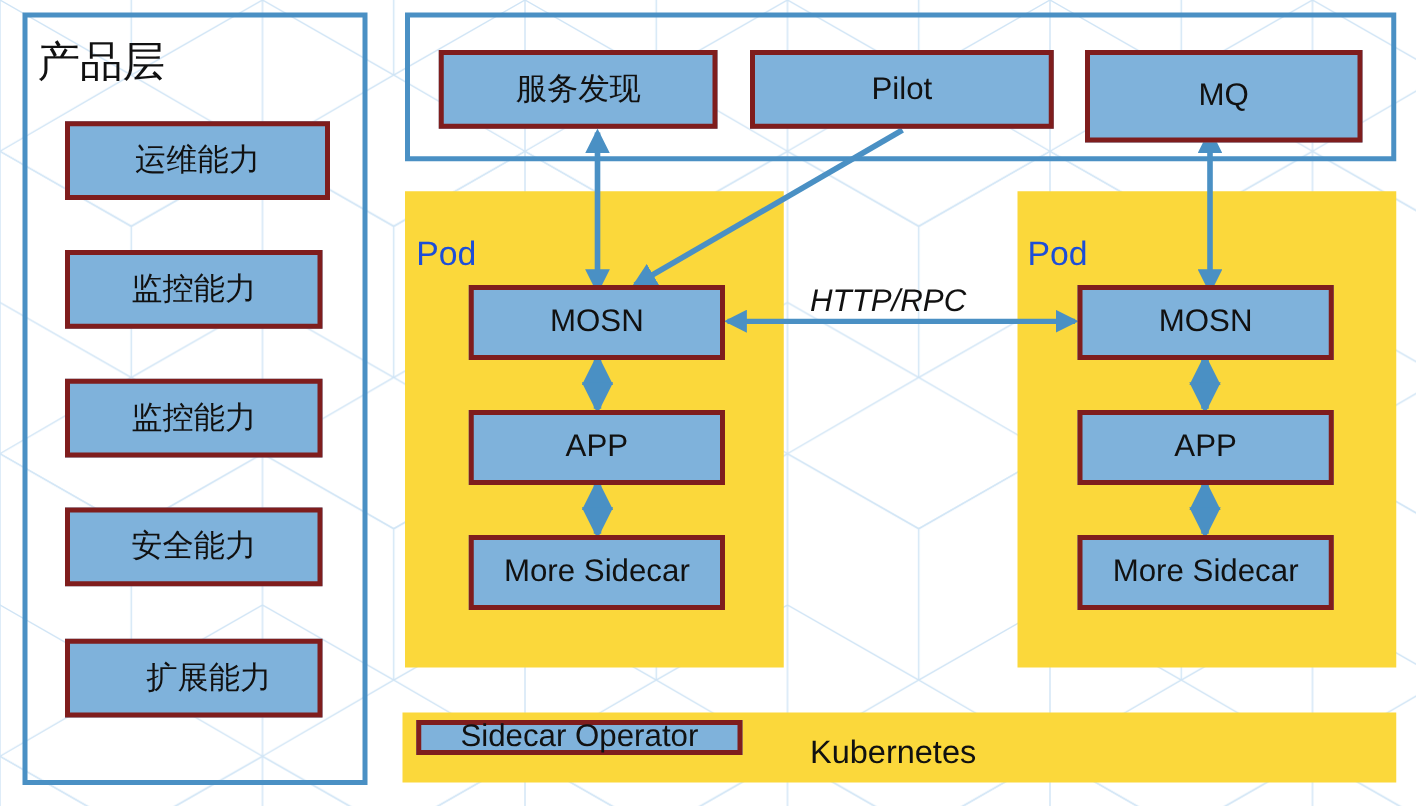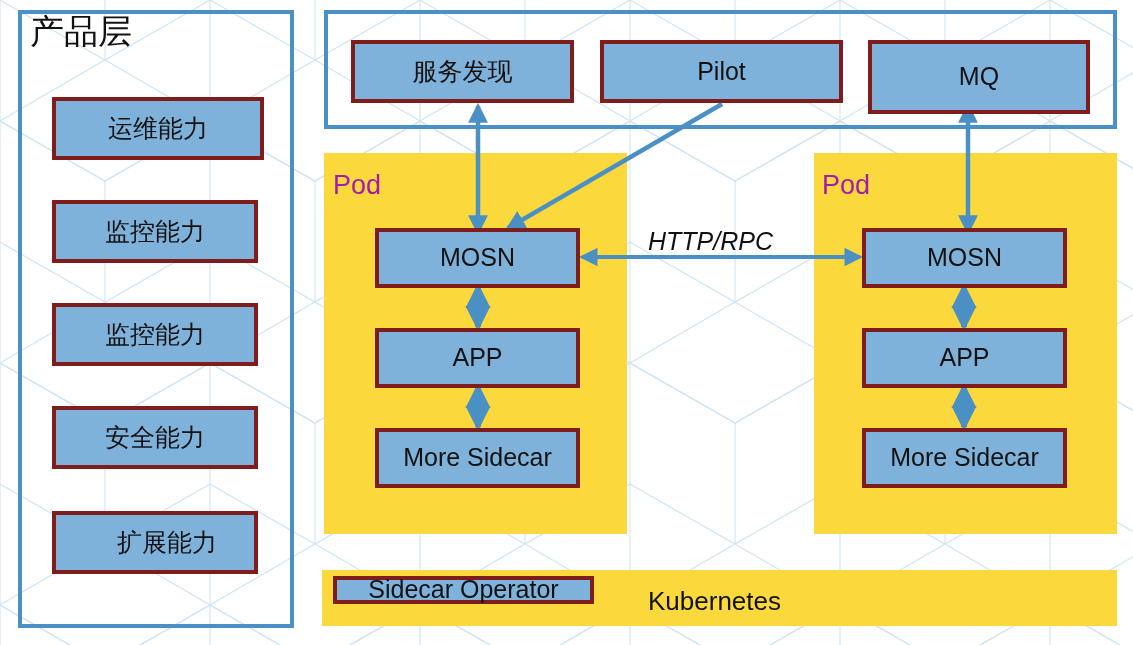--- a/index.html
+++ b/index.html
@@ -41,24 +41,25 @@
     z-index:1;
   }
   .pod{
     position:absolute;
     background:#FBD83B;
     box-sizing:border-box;
     z-index:2;
   }
   .pod-label{
     position:absolute;
-    color:#a21caf;
+    color:#1d4ed8;
     font-size:27px;
     z-index:5;
     white-space:nowrap;
+    margin-top:18px;
   }
   .k8s-bar{
     position:absolute;
     background:#FBD83B;
     z-index:2;
   }
   .k8s-label{
     position:absolute;
     color:#111111;
     font-size:26px;
@@ -132,21 +133,21 @@
 
     <line x1="478" y1="387" x2="478" y2="427" stroke="#4A90C4" stroke-width="6" marker-start="url(#ah2)" marker-end="url(#ah2)"></line>
 
     <line x1="964" y1="287" x2="964" y2="327" stroke="#4A90C4" stroke-width="6" marker-start="url(#ah2)" marker-end="url(#ah2)"></line>
 
     <line x1="964" y1="387" x2="964" y2="427" stroke="#4A90C4" stroke-width="6" marker-start="url(#ah2)" marker-end="url(#ah2)"></line>
   </svg>
 
   <div class="frame" style="left:18px;top:10px;width:276px;height:618px;"></div>
 
-  <div class="panel-title" style="left:30px;top:9px;">产品层</div>
+  <div class="panel-title" style="left:30px;top:27px;">产品层</div>
 
   <div class="blue-box cjk" style="left:52px;top:97px;width:212px;height:63px;">运维能力</div>
 
   <div class="blue-box cjk" style="left:52px;top:200px;width:206px;height:63px;">监控能力</div>
 
   <div class="blue-box cjk" style="left:52px;top:303px;width:206px;height:63px;">监控能力</div>
 
   <div class="blue-box cjk" style="left:52px;top:406px;width:206px;height:63px;">安全能力</div>
 
   <div class="blue-box cjk" style="left:52px;top:511px;width:206px;height:63px;padding-left:24px;">扩展能力</div>

